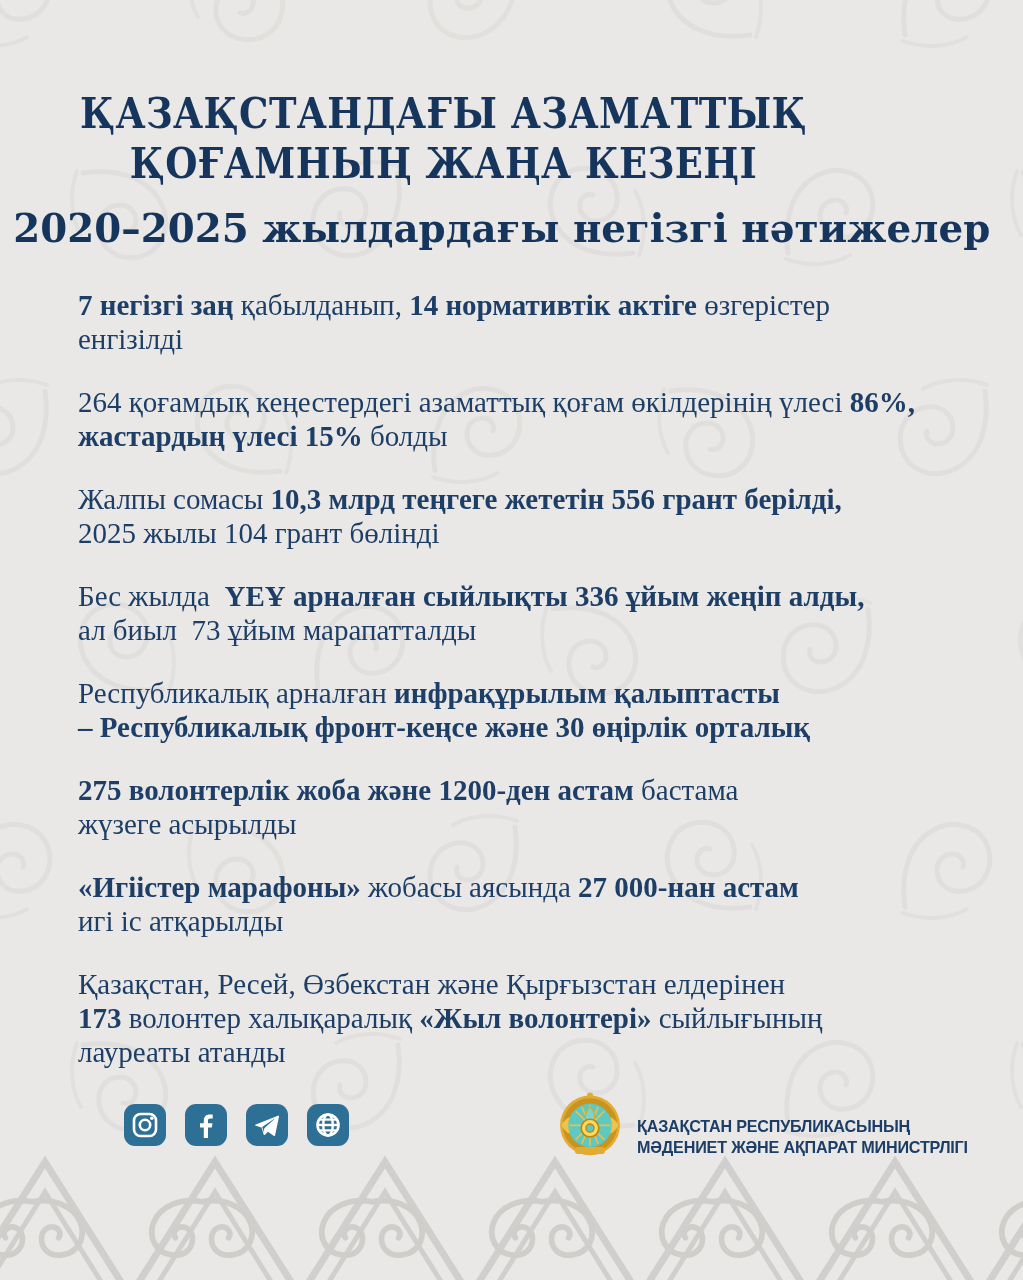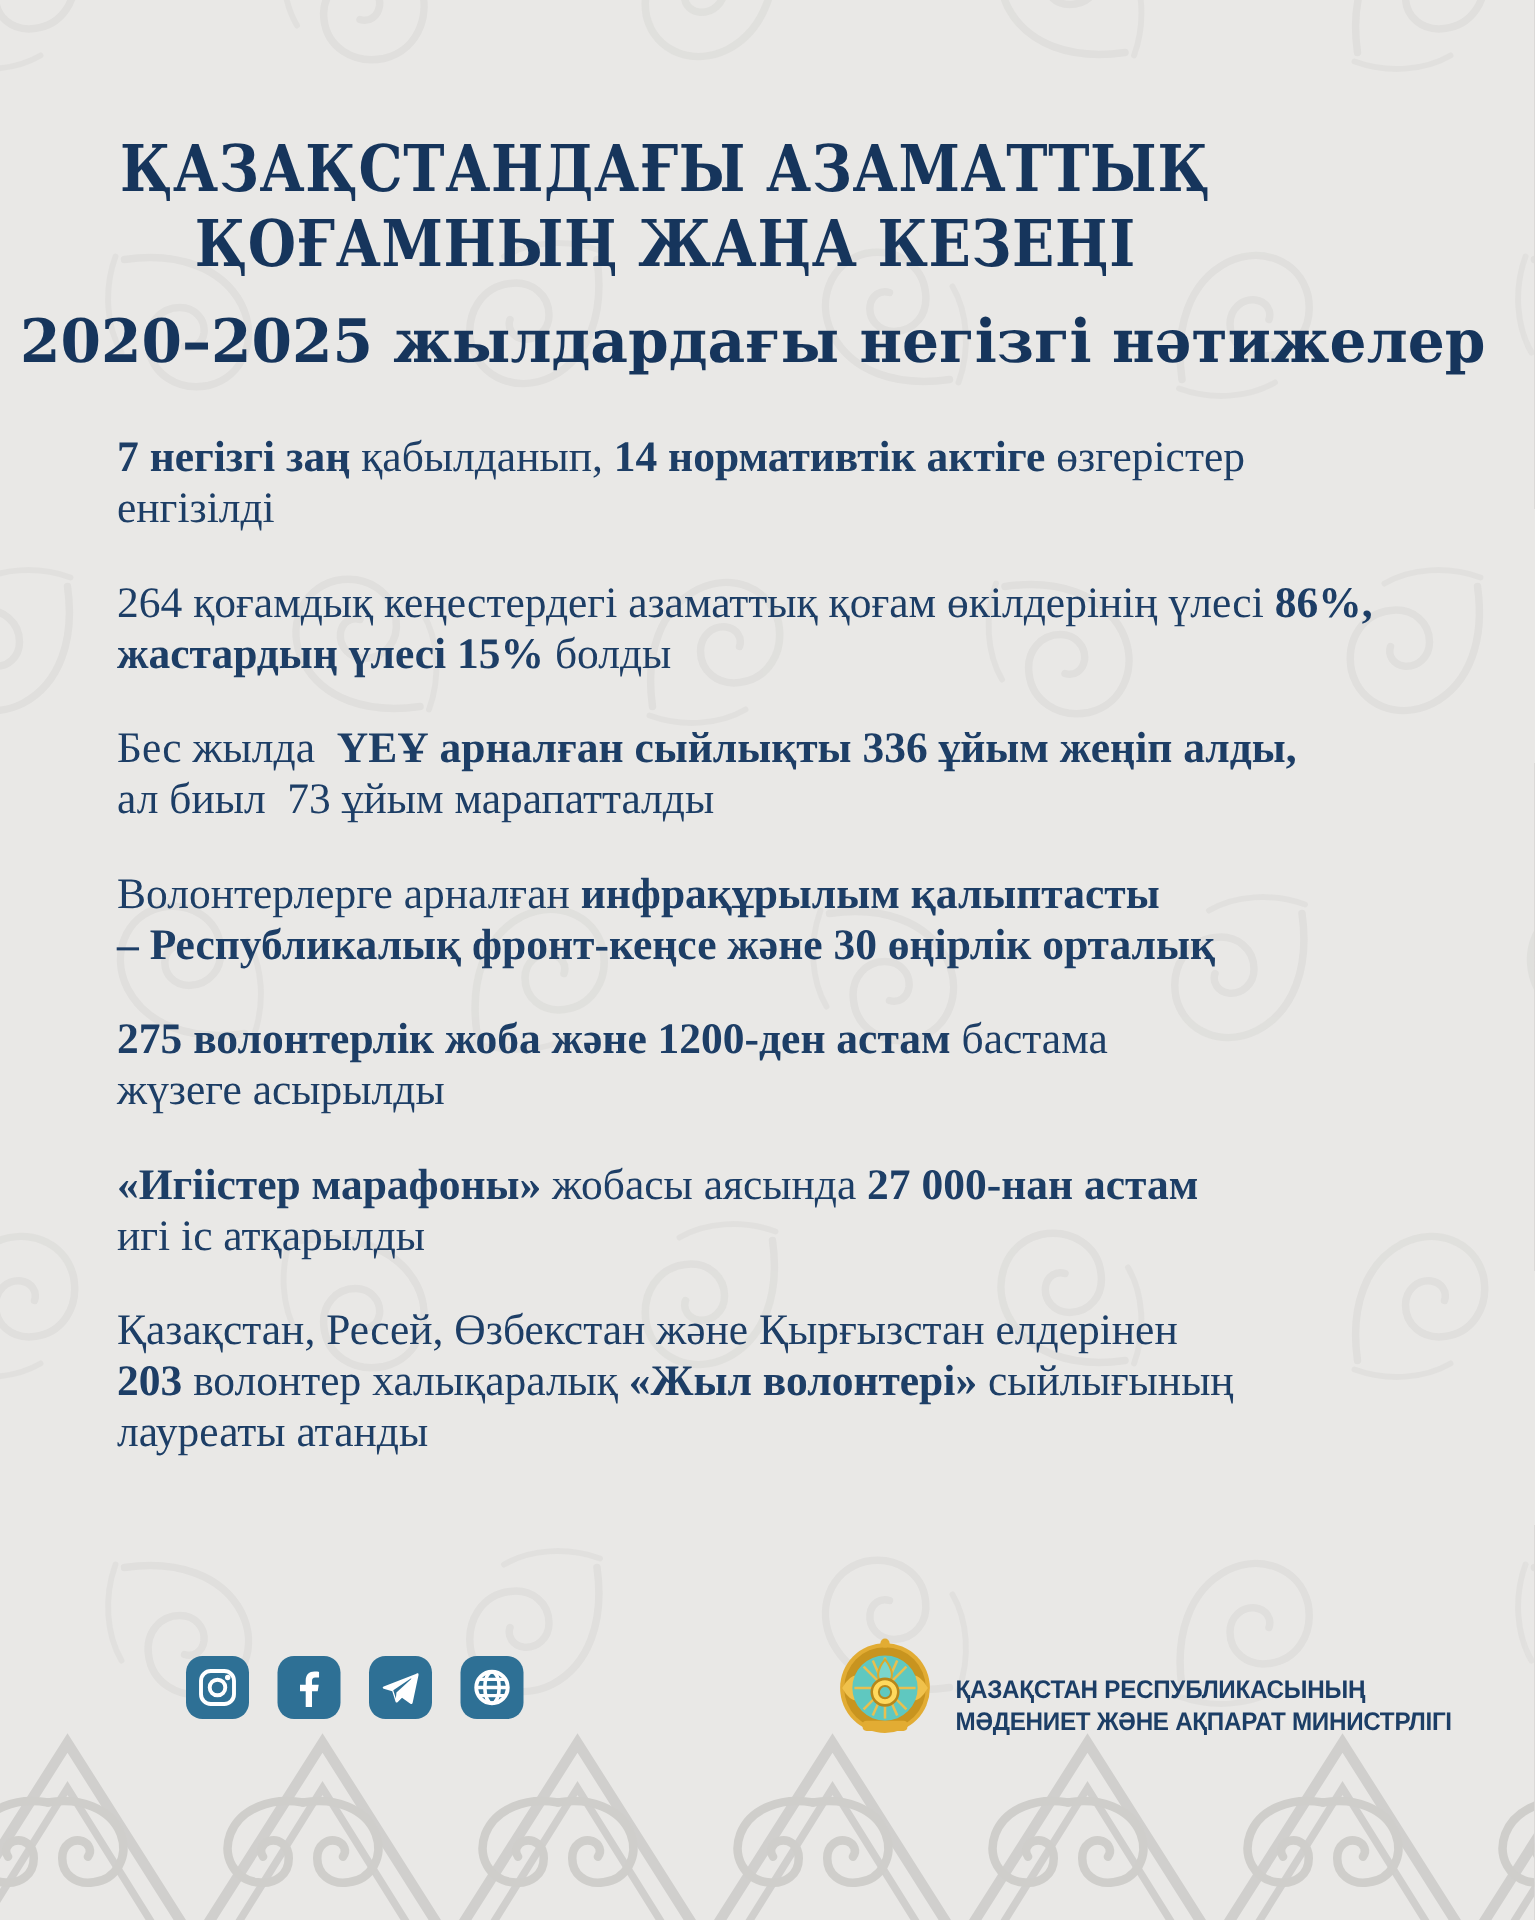--- a/index.html
+++ b/index.html
@@ -127,30 +127,32 @@
     <div class="title-line">ҚАЗАҚСТАНДАҒЫ АЗАМАТТЫҚ</div>
     <div class="title-line">ҚОҒАМНЫҢ ЖАҢА КЕЗЕҢІ</div>
     <div class="subtitle">2020–2025 жылдардағы негізгі нәтижелер</div>
   </header>
 
   <main class="results">
       <p class="para"><span class="b">7 негізгі заң </span><span>қабылданып, </span><span class="b">14 нормативтік актіге </span><span>өзгерістер
 енгізілді</span></p>
       <p class="para"><span>264 қоғамдық кеңестердегі азаматтық қоғам өкілдерінің үлесі </span><span class="b">86%,
 жастардың үлесі 15% </span><span>болды</span></p>
+      <p class="para"><span>Жалпы сомасы </span><span class="b">10,3 млрд теңгеге жететін 556 грант берілді,</span><span>
+2025 жылы 104 грант бөлінді</span></p>
       <p class="para"><span>Бес жылда  </span><span class="b">ҮЕҰ арналған сыйлықты 336 ұйым жеңіп алды,</span><span>
 ал биыл  73 ұйым марапатталды</span></p>
-      <p class="para"><span>Волонтерлерге арналған </span><span class="b">инфрақұрылым қалыптасты
+      <p class="para"><span>Республикалық арналған </span><span class="b">инфрақұрылым қалыптасты
 – Республикалық фронт-кеңсе және 30 өңірлік орталық</span></p>
       <p class="para"><span class="b">275 волонтерлік жоба және 1200-ден астам </span><span>бастама
 жүзеге асырылды</span></p>
       <p class="para"><span class="b">«Игіістер марафоны» </span><span>жобасы аясында </span><span class="b">27 000-нан астам</span><span>
 игі іс атқарылды</span></p>
       <p class="para"><span>Қазақстан, Ресей, Өзбекстан және Қырғызстан елдерінен
-</span><span class="b">203 </span><span>волонтер халықаралық </span><span class="b">«Жыл волонтері» </span><span>сыйлығының
+</span><span class="b">173 </span><span>волонтер халықаралық </span><span class="b">«Жыл волонтері» </span><span>сыйлығының
 лауреаты атанды</span></p>
     </main>
 
   <div class="social">
     <div class="soc-btn">
       <svg width="28" height="28" viewBox="0 0 28 28">
         <rect x="3" y="3" width="22" height="22" rx="6.5" fill="none" stroke="#ffffff" stroke-width="2.6"></rect>
         <circle cx="14" cy="14" r="5.2" fill="none" stroke="#ffffff" stroke-width="2.6"></circle>
         <circle cx="20.8" cy="7.3" r="1.8" fill="#ffffff"></circle>
       </svg>

